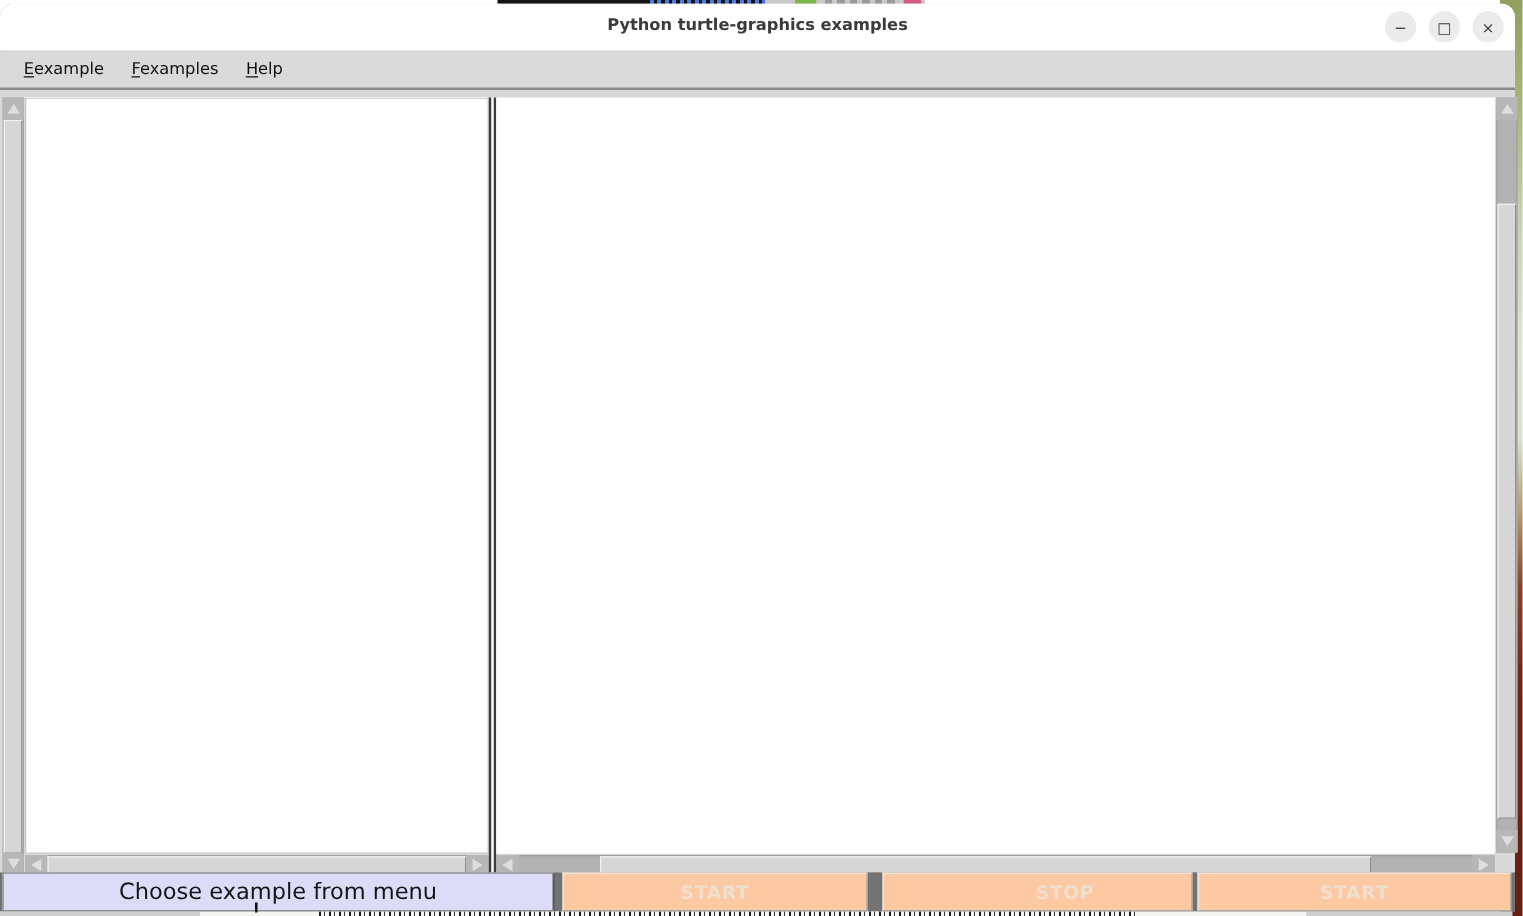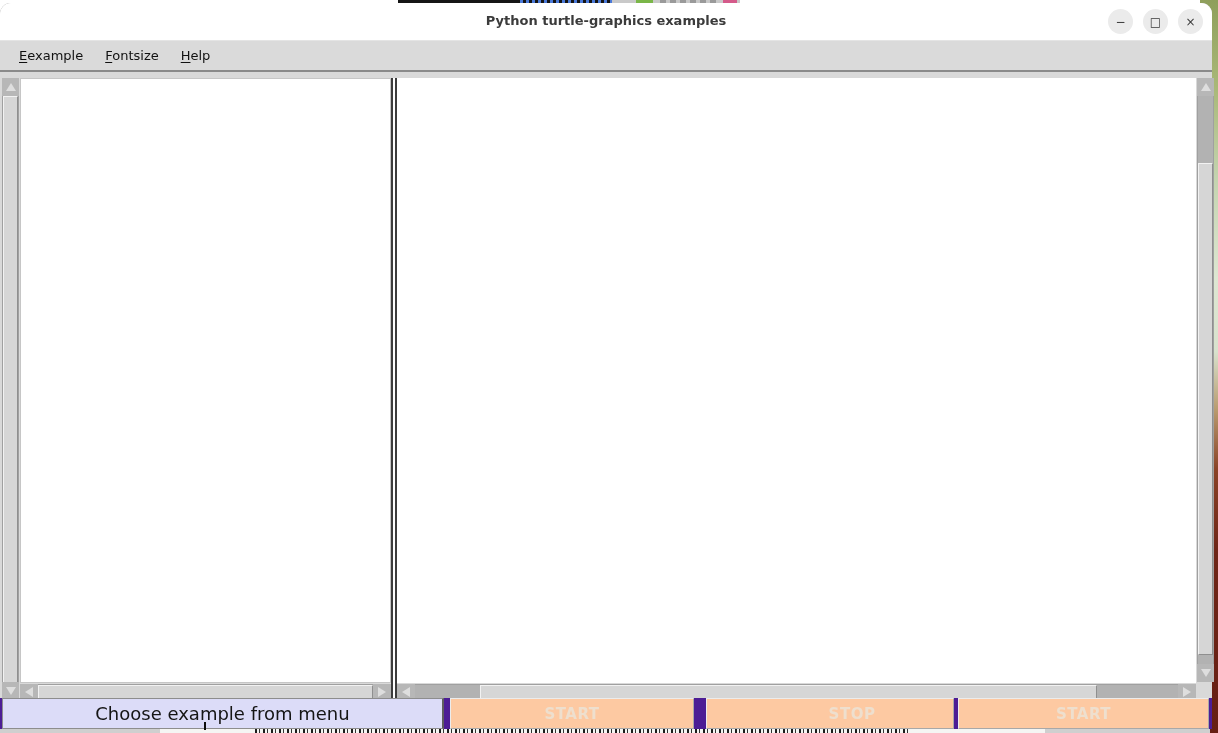--- a/index.html
+++ b/index.html
@@ -70,21 +70,21 @@
   #editor-vsb .sb-thumb { left:1px; right:1px; top:18px; bottom:17px; }
   #editor-hsb { left:20px; top:612px; width:371px; }
   #editor-hsb .sb-thumb { top:1px; bottom:1px; left:18px; right:18px; }
 
   #canvas-vsb { left:1197px; top:6px; height:604px; }
   #canvas-vsb .sb-thumb { left:1px; right:1px; top:85px; height:492px; }
   #canvas-hsb { left:397px; top:612px; width:799px; }
   #canvas-hsb .sb-thumb { top:1px; bottom:1px; left:83px; width:617px; }
 
   
-  .bottom-bar { position:absolute; left:0; top:695px; width:1212px; height:31px; background:#4c1d95; }
+  .bottom-bar { position:absolute; left:0; top:695px; width:1212px; height:31px; background:#737373; }
   .status-message { position:absolute; left:2px; top:0; width:442px; height:31px;
     background:var(--message-bg,#dcdcf8); border:1px solid #8d8d8d; border-right:2px solid #5f5f5f;
     display:flex; align-items:center; justify-content:center; font-size:18px; color:#151515; }
   .demo-btn { position:absolute; top:0; height:31px; background:var(--button-bg,#fdc9a2);
     border:1px solid #ececec; border-right-color:#a8a8a8; border-bottom-color:#a8a8a8;
     display:flex; align-items:center; justify-content:center;
     font-size:15px; font-weight:bold; letter-spacing:0.5px; color:var(--button-text,#eedfce); }
   #start-button { left:450px; width:244px; }
   #stop-button  { left:706px; width:248px;padding-left:44px; }
   #clear-button { left:958px; width:251px; }
@@ -121,21 +121,21 @@
         <span>□</span>
       </div>
       <div class="win-btn">
         <span>×</span>
       </div>
     </div>
   </div>
 
   <div class="menubar">
     <span class="menu-item"><span class="mi-u">E</span><span>example</span></span>
-    <span class="menu-item"><span class="mi-u">F</span><span>ontsize</span></span>
+    <span class="menu-item"><span class="mi-u">F</span><span>examples</span></span>
     <span class="menu-item"><span class="mi-u">H</span><span>elp</span></span>
   </div>
 
   <div class="content">
 
     <div class="sb sb-v" id="editor-vsb">
       <div class="sb-btn v" style="top:0;">
           <div class="tri-up"></div>
         </div>
       <div class="sb-thumb"></div>

